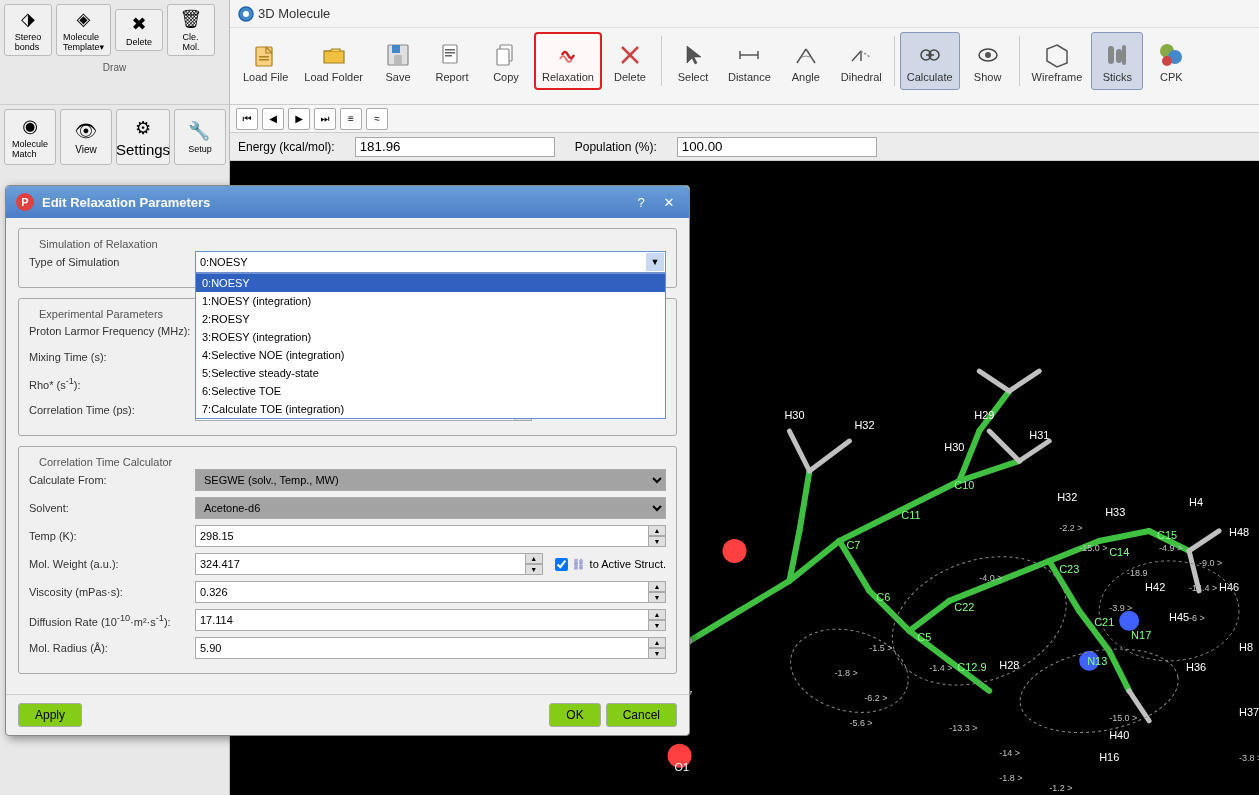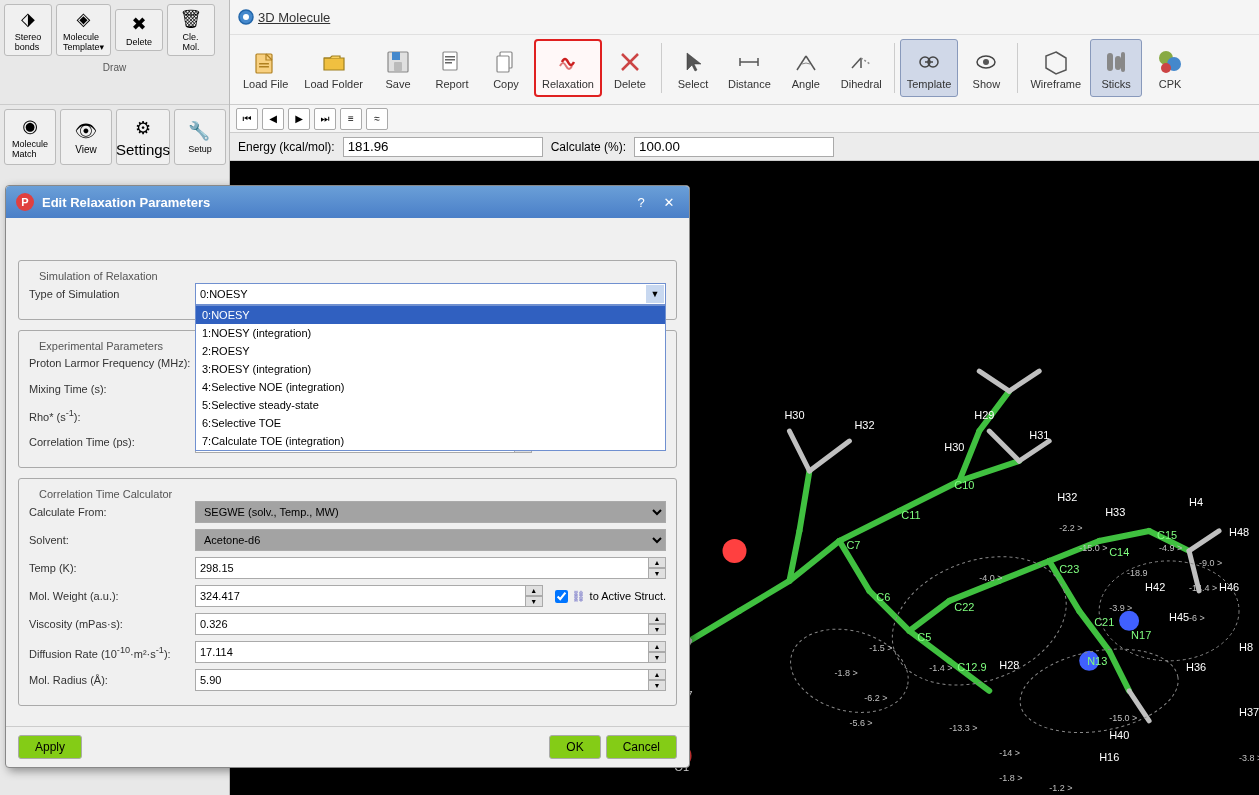--- a/index.html
+++ b/index.html
@@ -12,24 +12,23 @@
       position: absolute;
       top: 0; left: 0; right: 0;
       height: 105px;
     }
 
     .toolbar-title {
       font-size: 13px;
       padding: 4px 8px;
       color: #333;
       border-bottom: 1px solid #e0e0e0;
-      height: 35px;
-      display: flex;
-      align-items: center;
-      text-decoration: underline;
+      height: 28px;
+      display: flex;
+      align-items: center;
     }
 
     .toolbar-row {
       display: flex;
       align-items: center;
       padding: 4px 6px;
       gap: 2px;
       flex-wrap: nowrap;
     }
 
@@ -107,21 +106,21 @@
       position: absolute;
       top: 133px;
       left: 230px;
       right: 0;
       height: 28px;
       background: #ececec;
       border-bottom: 1px solid #ccc;
       display: flex;
       align-items: center;
       padding: 0 8px;
-      gap: 8px;
+      gap: 20px;
       font-size: 12px;
     }
     .energy-input {
       border: 1px solid #aaa;
       background: white;
       padding: 2px 4px;
       width: 200px;
       height: 20px;
     }
 
@@ -234,21 +233,20 @@
       display: flex;
       align-items: center;
       justify-content: center;
       font-size: 13px;
       color: white;
       background: transparent;
     }
 
     .dialog-body {
       padding: 10px 12px;
-      margin-top: 32px;
     }
 
     .fieldset-group {
       border: 1px solid #aaa;
       border-radius: 3px;
       margin-bottom: 10px;
       padding: 8px 10px;
     }
 
     .fieldset-legend {
@@ -617,21 +615,21 @@
     <div class="toolbar-sep"></div>
 
     <div class="toolbar-btn pressed">
       <div class="toolbar-icon">
         <svg width="28" height="28">
             <circle cx="10" cy="14" r="5" fill="none" stroke="#444" stroke-width="1.5"></circle>
             <circle cx="18" cy="14" r="5" fill="none" stroke="#444" stroke-width="1.5"></circle>
             <line x1="10" y1="14" x2="18" y2="14" stroke="#444" stroke-width="1.5"></line>
           </svg>
       </div>
-      <span>Template</span>
+      <span>Calculate</span>
     </div>
 
     <div class="toolbar-btn">
       <div class="toolbar-icon">
         <svg width="28" height="28">
             <ellipse cx="14" cy="14" rx="9" ry="6" fill="none" stroke="#444" stroke-width="1.5"></ellipse>
             <circle cx="14" cy="14" r="3" fill="#555"></circle>
           </svg>
       </div>
       <span>Show</span>
@@ -677,21 +675,21 @@
   <button class="nav-btn">◀</button>
   <button class="nav-btn">▶</button>
   <button class="nav-btn">⏭</button>
   <button class="nav-btn">≡</button>
   <button class="nav-btn">≈</button>
 </div>
 
 <div class="energy-row">
   <span>Energy (kcal/mol):</span>
   <input class="energy-input" type="text" value="181.96" style="">
-  <span>Calculate (%):</span>
+  <span>Population (%):</span>
   <input class="energy-input" type="text" value="100.00" style="">
 </div>
 
 <div class="molecule-view">
   <svg class="molecule-svg" viewBox="0 0 1030 634" style="background:#000;">
 
     <g stroke="#40c040" stroke-width="6" fill="none" stroke-linecap="round">
       <line x1="560" y1="420" x2="610" y2="380"></line>
       <line x1="610" y1="380" x2="670" y2="350"></line>
       <line x1="670" y1="350" x2="730" y2="320"></line>

